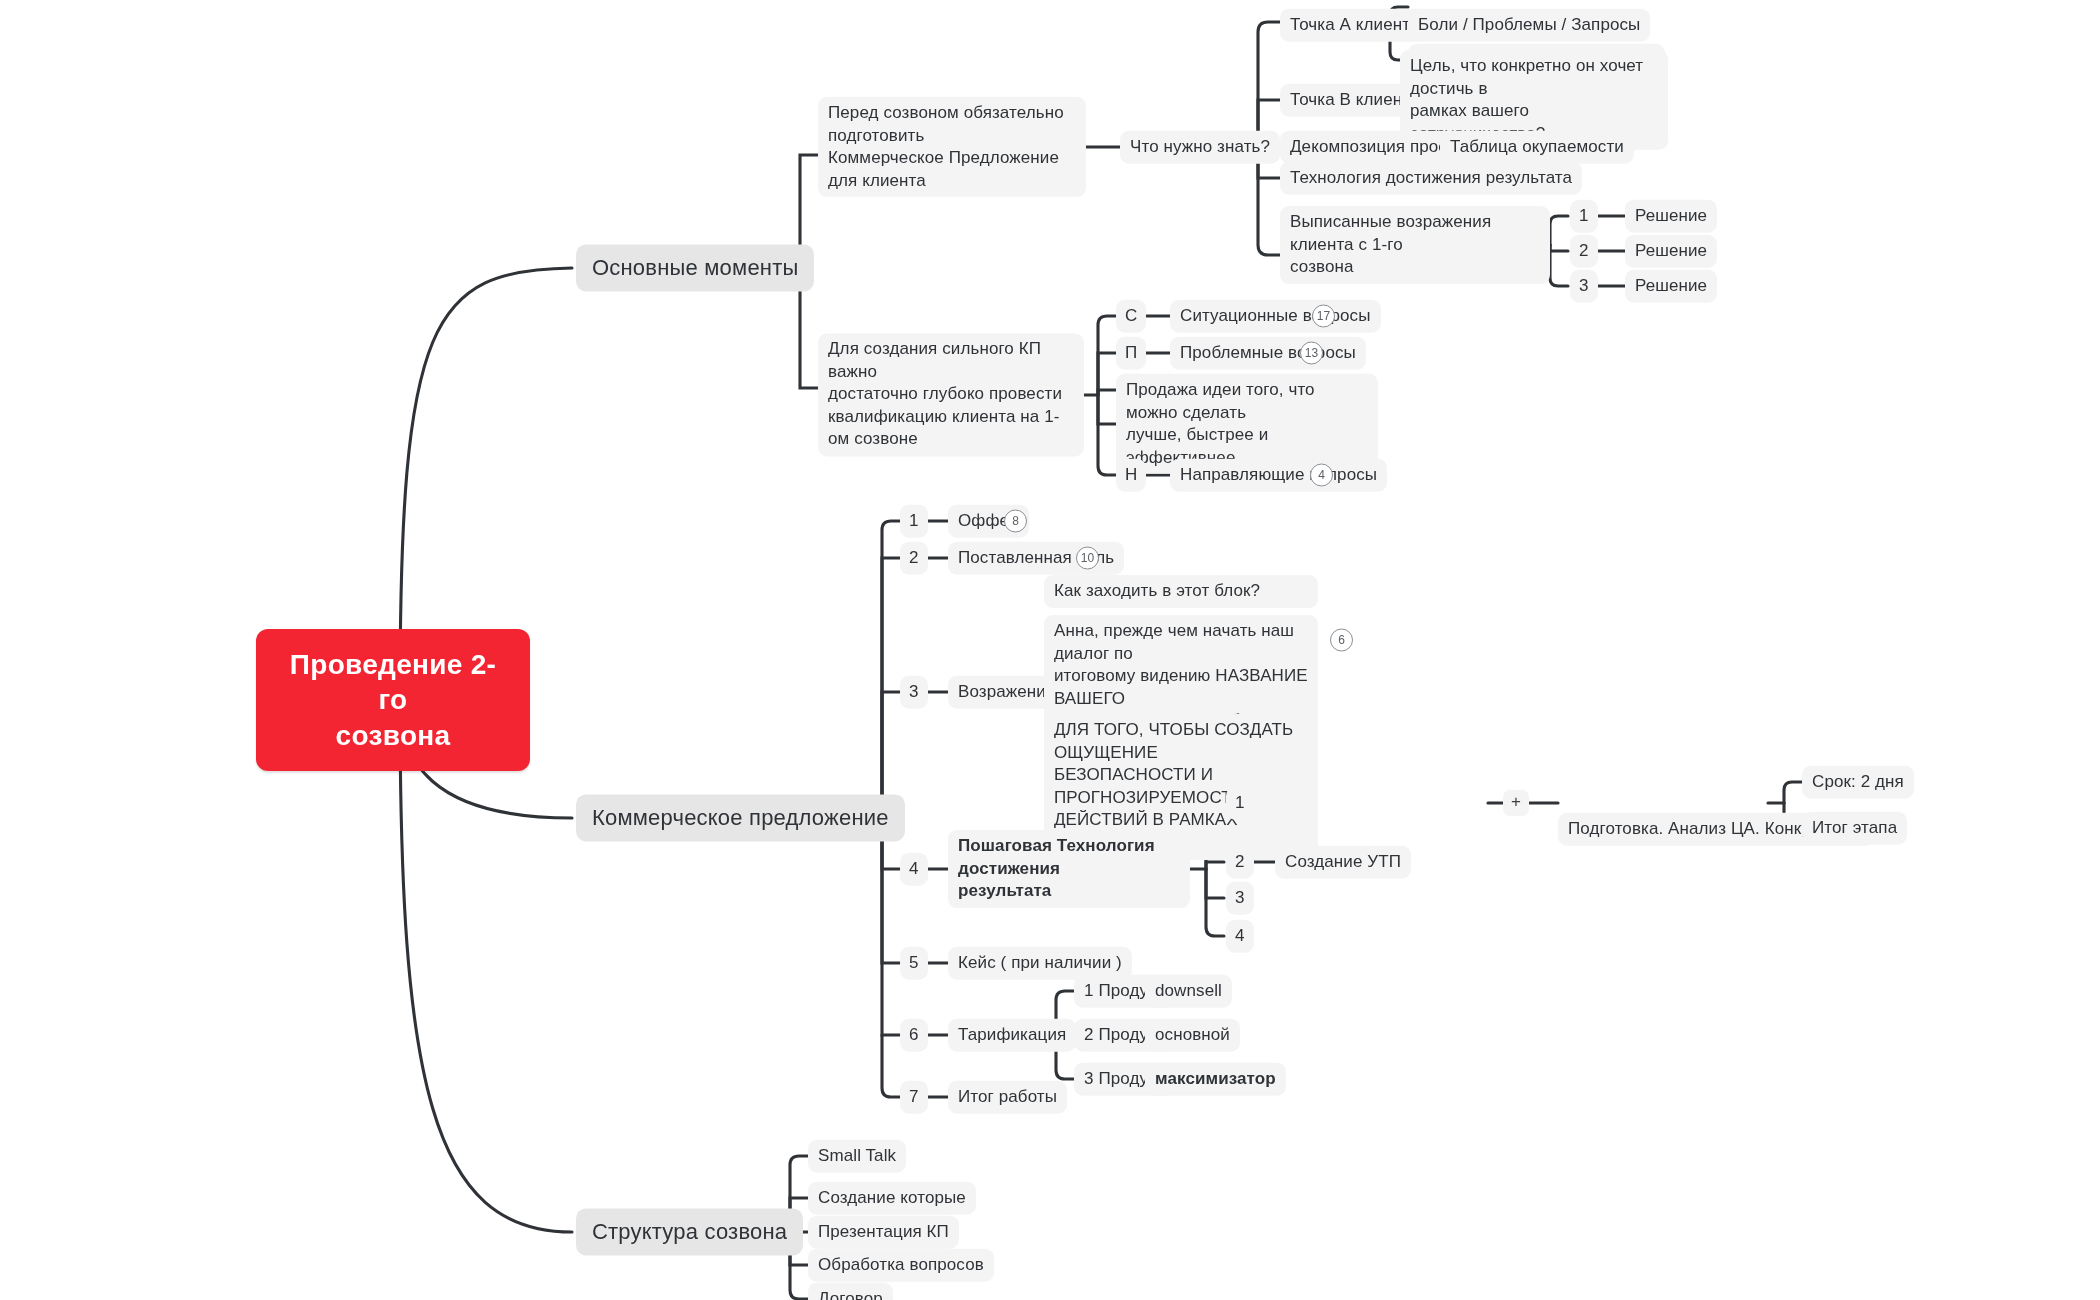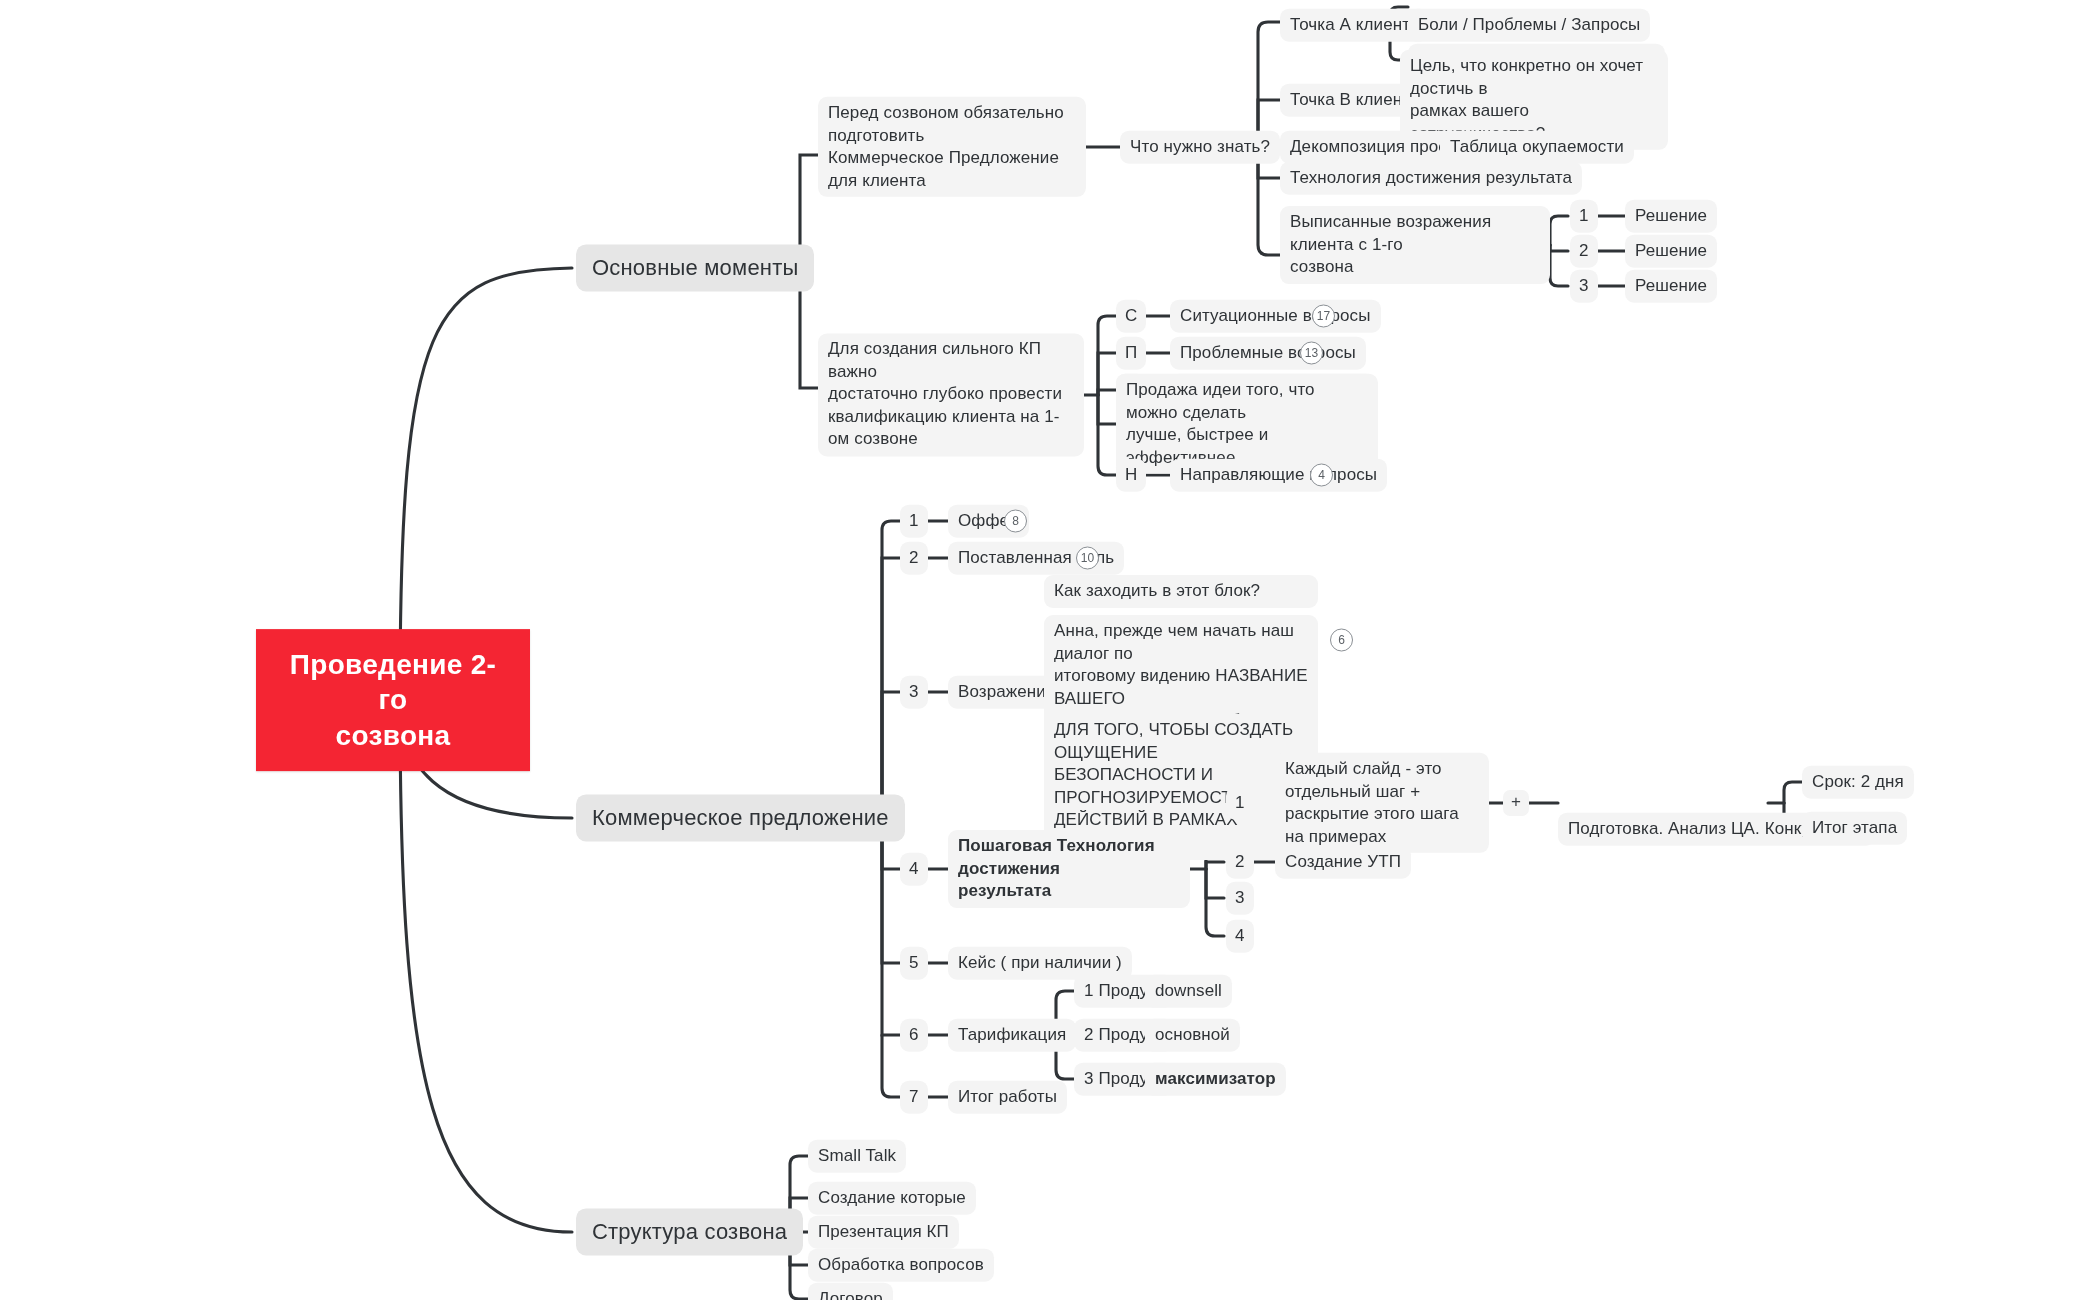--- a/index.html
+++ b/index.html
@@ -39,21 +39,21 @@
     padding:5px 9px;
     min-width:14px;
   }
   .node.root{
     background:#f42533;
     color:#ffffff;
     font-weight:bold;
     font-size:28px;
     line-height:1.26;
     text-align:center;
-    border-radius:0;
+    border-radius:12px;
     padding:18px 20px;
     letter-spacing:.3px;
     box-shadow:0 1px 2px rgba(0,0,0,.12);
   }
   .badge{
     position:absolute;
     width:23px;height:23px;
     border-radius:50%;
     border:1.6px solid #8a8f94;
     background:#ffffff;
@@ -259,22 +259,20 @@
   <div class="badge" style="left:1330px;top:640px;transform:translateY(-50%);">6</div>
   <div class="node plain" style="left:1044px;top:714px;width:274px;">ДЛЯ ТОГО, ЧТОБЫ СОЗДАТЬ ОЩУЩЕНИЕ
 БЕЗОПАСНОСТИ И ПРОГНОЗИРУЕМОСТИ
 ДЕЙСТВИЙ В РАМКАХ ПРОДУКТА</div>
 
   <div class="node num" style="left:900px;top:869px;transform:translateY(-50%);">4</div>
   <div class="node plain" style="left:948px;top:869px;width:242px;transform:translateY(-50%);font-weight:bold;">Пошаговая Технология достижения
 результата</div>
 
   <div class="node num" style="left:1226px;top:803px;transform:translateY(-50%);">1</div>
-  <div class="node plain" style="left:1275px;top:803px;width:214px;transform:translateY(-50%);">Каждый слайд - это отдельный шаг +
-раскрытие этого шага на примерах</div>
   <div class="node num" style="left:1226px;top:862px;transform:translateY(-50%);">2</div>
   <div class="node plain" style="left:1275px;top:862px;transform:translateY(-50%);">Создание УТП</div>
   <div class="node num" style="left:1226px;top:898px;transform:translateY(-50%);">3</div>
   <div class="node num" style="left:1226px;top:936px;transform:translateY(-50%);">4</div>
 
   <div class="plus" style="left:1503px;top:803px;transform:translateY(-50%);">+</div>
   <div class="node plain" style="left:1558px;top:829px;transform:translateY(-50%);">Подготовка. Анализ ЦА. Конкурентов</div>
   <div class="node plain" style="left:1802px;top:782px;transform:translateY(-50%);">Срок: 2 дня</div>
   <div class="node plain" style="left:1802px;top:828px;transform:translateY(-50%);">Итог этапа</div>
 

